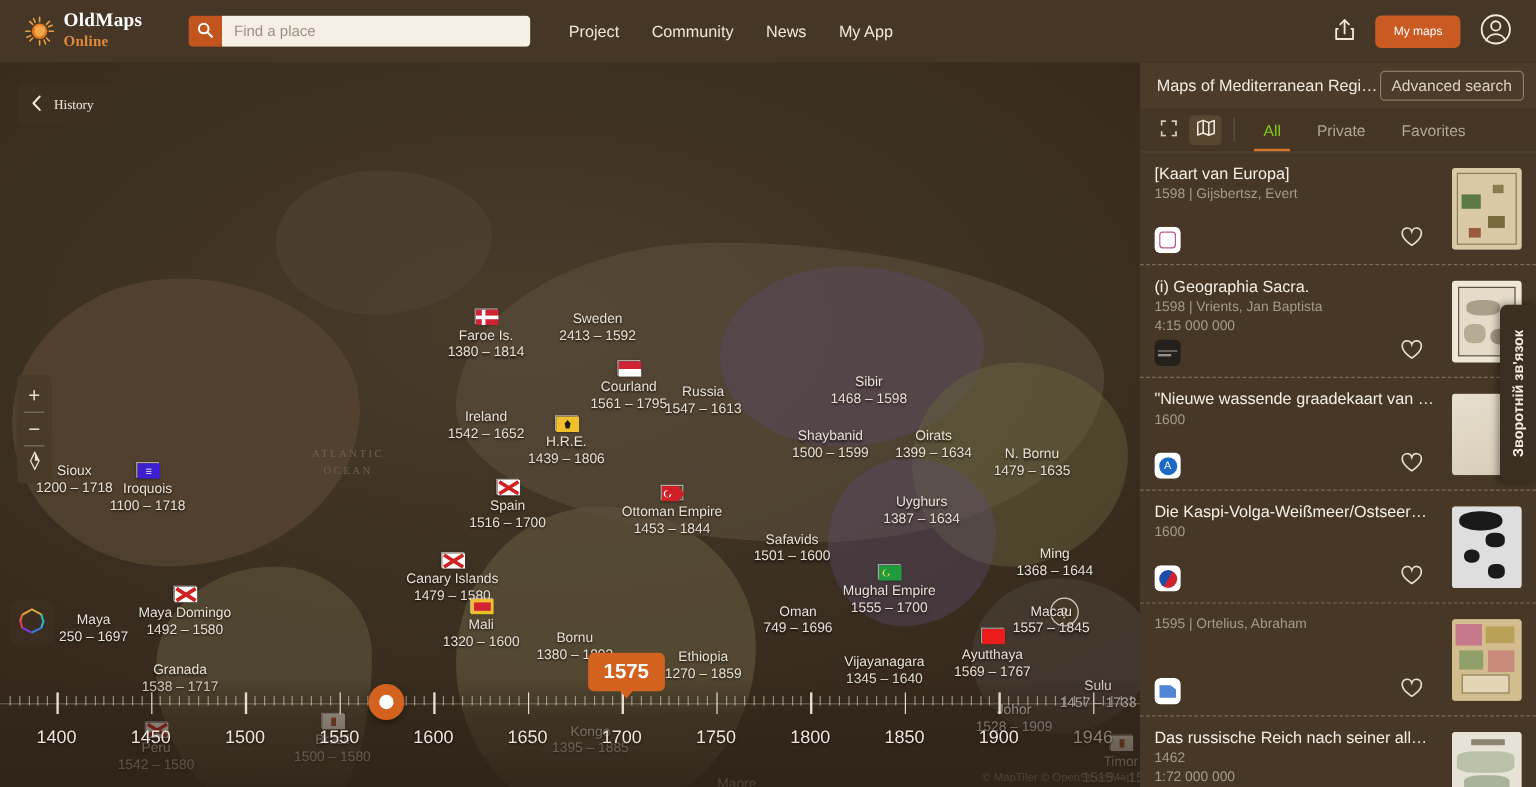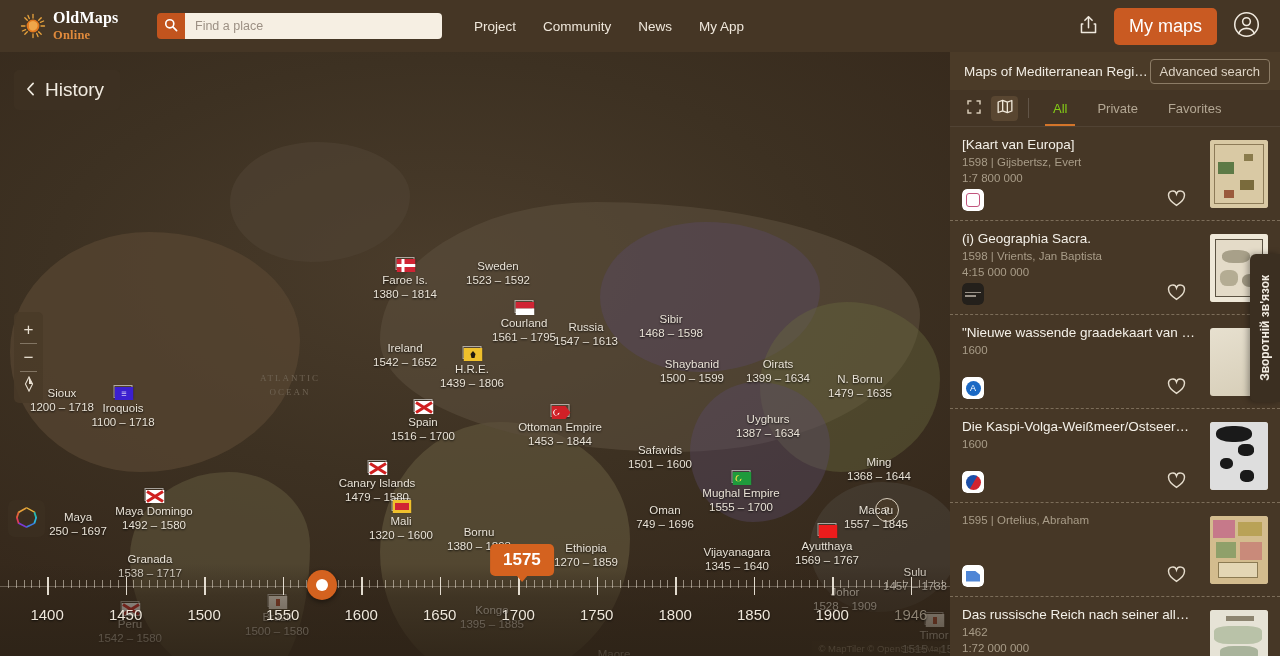--- a/index.html
+++ b/index.html
@@ -39,21 +39,21 @@
   }
   .search-input::placeholder { color: #9c9084; }
 
   .mainnav { display: flex; align-items: center; margin-left: 32px; gap: 27px; }
   .mainnav a {
     color: #efe7db; font-size: 13.5px; text-decoration: none; cursor: pointer;
   }
   .topright { margin-left: auto; display: flex; align-items: center; gap: 16px; margin-right: 20px; }
   .mymaps-btn {
     background: #c95a22; color: #fff; border: none; border-radius: 5px;
-    font-size: 18px; padding: 8px 15px; cursor: pointer;
+    font-size: 10px; padding: 8px 15px; cursor: pointer;
     font-family: "Liberation Sans", sans-serif;
   }
   .icon-btn { background: none; border: none; cursor: pointer; display: flex; align-items: center; }
 
   
   .map {
     position: absolute; top: 52px; left: 0; width: 950px; height: 604px;
     background:
       radial-gradient(ellipse 700px 380px at 46% 36%, #4a3c2b 0%, #3d3122 55%, #36291c 100%);
     overflow: hidden;
@@ -75,22 +75,22 @@
     position:absolute; width: 19px; height: 13px; transform: translateX(-50%);
     border: 1px solid rgba(255,255,255,.55); box-shadow: 0 1px 2px rgba(0,0,0,.5);
   }
 
   
   .history-btn {
     position: absolute; top: 18px; left: 14px;
     background: rgba(62,49,34,.88); color: #f1ebe1;
     border-radius: 5px; padding: 9px 16px 9px 12px;
     display: flex; align-items: center; gap: 10px;
-    font-size: 19px; cursor: pointer; border: none;
-    font-family: Liberation Sans, sans-serif;
+    font-size: 11px; cursor: pointer; border: none;
+    font-family: Liberation Serif, serif;
   }
 
   
   .zoomctl {
     position: absolute; left: 14px; top: 260px; width: 29px;
     background: rgba(73,58,40,.88); border-radius: 5px;
     display: flex; flex-direction: column; align-items: center;
     padding: 4px 0;
   }
   .zoomctl button {
@@ -412,21 +412,21 @@
             <rect width="19" height="13" fill="#d02434"></rect>
             <rect x="5" y="0" width="3" height="13" fill="#fff"></rect>
             <rect x="0" y="5" width="19" height="3" fill="#fff"></rect>
           </svg></div>
         <div class="terr" style="left: 405px; top: 221px;">
           <span class="nm">Faroe Is.</span>
           <span class="yr">1380 – 1814</span>
         </div>
         <div class="terr" style="left: 498px; top: 207px;">
           <span class="nm">Sweden</span>
-          <span class="yr">1523 – 1592</span>
+          <span class="yr">2413 – 1592</span>
         </div>
         <div class="terr" style="left: 586px; top: 268px;">
           <span class="nm">Russia</span>
           <span class="yr">1547 – 1613</span>
         </div>
         <div class="flag" style="left: 524px; top: 248px;"><svg width="19" height="13" viewBox="0 0 19 13">
             <rect width="19" height="6.5" fill="#d02434"></rect>
             <rect y="6.5" width="19" height="6.5" fill="#fff"></rect>
           </svg></div>
         <div class="terr" style="left: 524px; top: 264px;">
@@ -454,21 +454,21 @@
           <span class="yr">1516 – 1700</span>
         </div>
         <div class="flag" style="left: 560px; top: 352px;"><svg width="19" height="13" viewBox="0 0 19 13">
             <path d="M0 0 H14 L19 6.5 L14 13 H0 Z" fill="#cf2027"></path>
             <path d="M8 6.5 a3.2 3.2 0 1 1 -2.2 -3.05 a2.5 2.5 0 1 0 0 6.1 a3.2 3.2 0 0 1 2.2 -3.05 z" fill="#fff"></path>
           </svg></div>
         <div class="terr" style="left: 560px; top: 368px;">
           <span class="nm">Ottoman Empire</span>
           <span class="yr">1453 – 1844</span>
         </div>
-        <div class="terr" style="left: 671px; top: 260px; text-align: center;">
+        <div class="terr" style="left: 724px; top: 260px; text-align: center;">
           <span class="nm">Sibir</span>
           <span class="yr">1468 – 1598</span>
         </div>
         <div class="terr" style="left: 692px; top: 305px;">
           <span class="nm">Shaybanid</span>
           <span class="yr">1500 – 1599</span>
         </div>
         <div class="terr" style="left: 778px; top: 305px;">
           <span class="nm">Oirats</span>
           <span class="yr">1399 – 1634</span>
@@ -745,21 +745,20 @@
         <button class="tab">Private</button>
         <button class="tab">Favorites</button>
       </div>
     </div>
 
     <div class="sb-list" id="sblist">
         <div class="sb-item">
           <div class="sb-txt">
             <div class="it-title">[Kaart van Europa]</div>
             <div class="it-meta">1598 | Gijsbertsz, Evert</div>
-            <div class="it-meta">1:7 800 000</div>
             <div class="it-bottom">
               <span class="src-icon">
                 <div style="width:22px;height:22px;background:#fff;border-radius:5px;display:flex;align-items:center;justify-content:center">
                   <div style="width:14px;height:14px;border:1.6px solid #c2567e;border-radius:3px"></div>
                 </div>
               </span>
               <span class="heart"><svg width="19" height="17" viewBox="0 0 20 18" fill="none" stroke="#e6ddcd" stroke-width="1.5">
                   <path d="M10 16.2 C10 16.2 1.6 11.1 1.6 5.9 A4.3 4.3 0 0 1 10 4.2 A4.3 4.3 0 0 1 18.4 5.9 C18.4 11.1 10 16.2 10 16.2 Z"></path>
                 </svg></span>
             </div>

